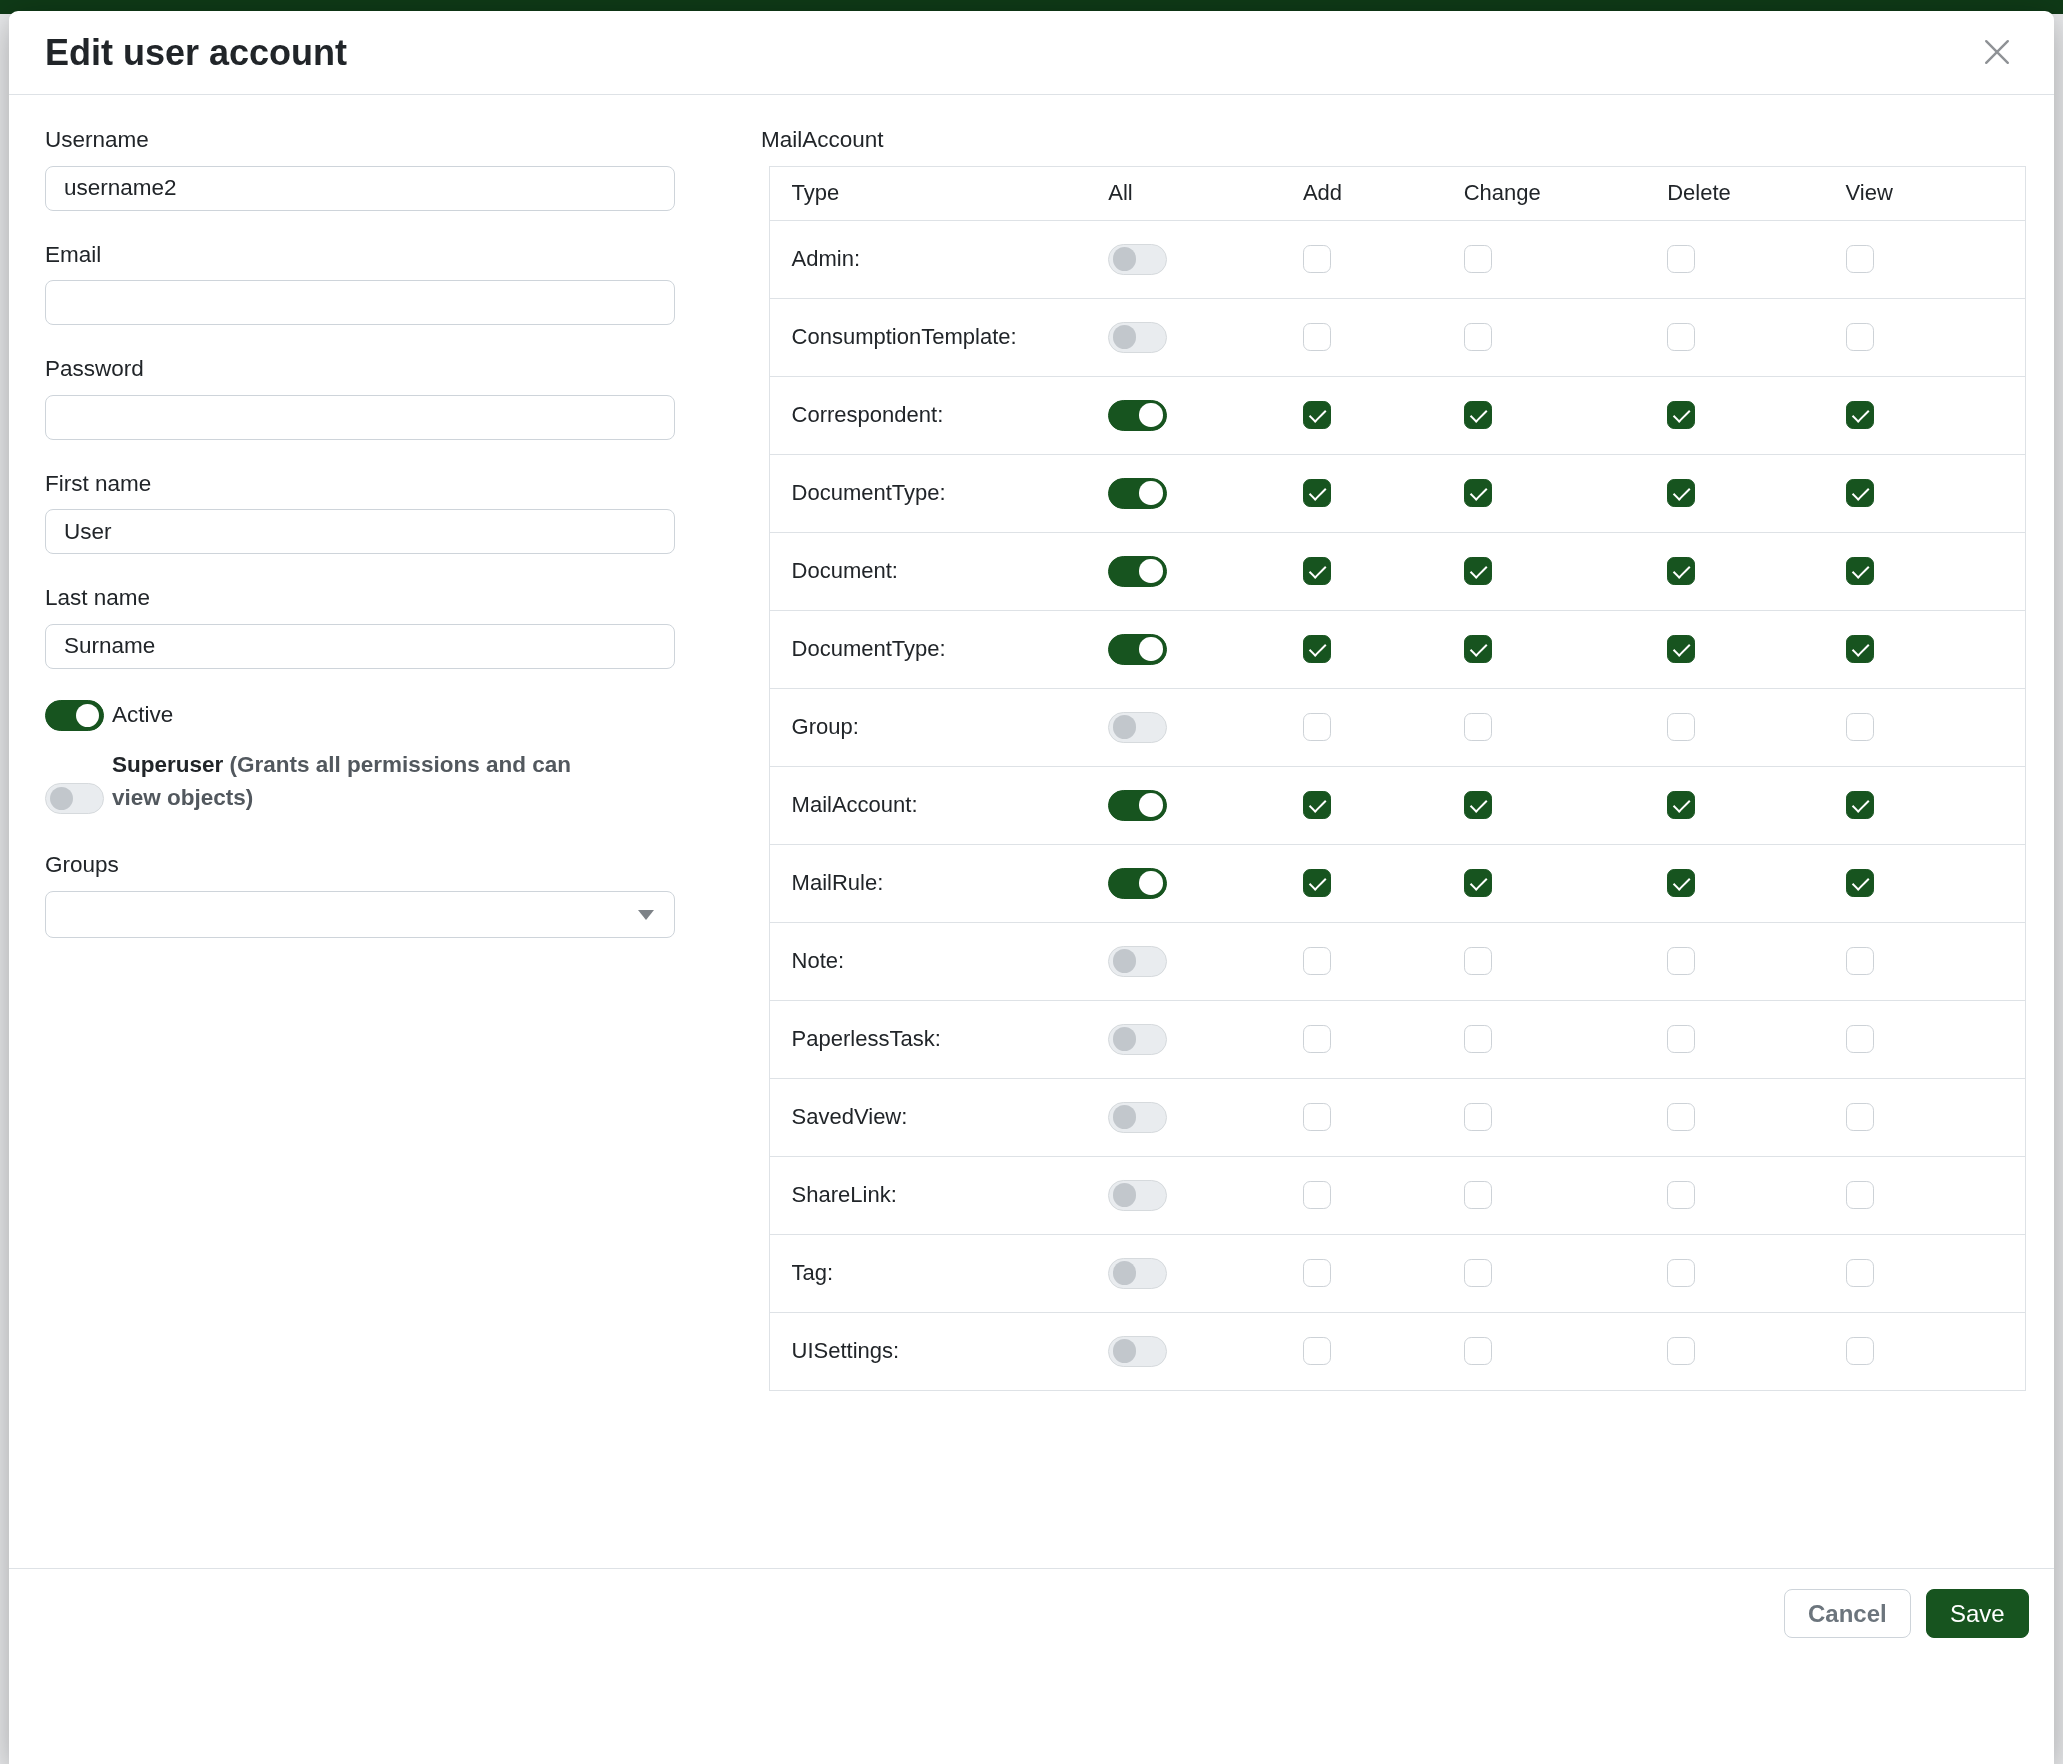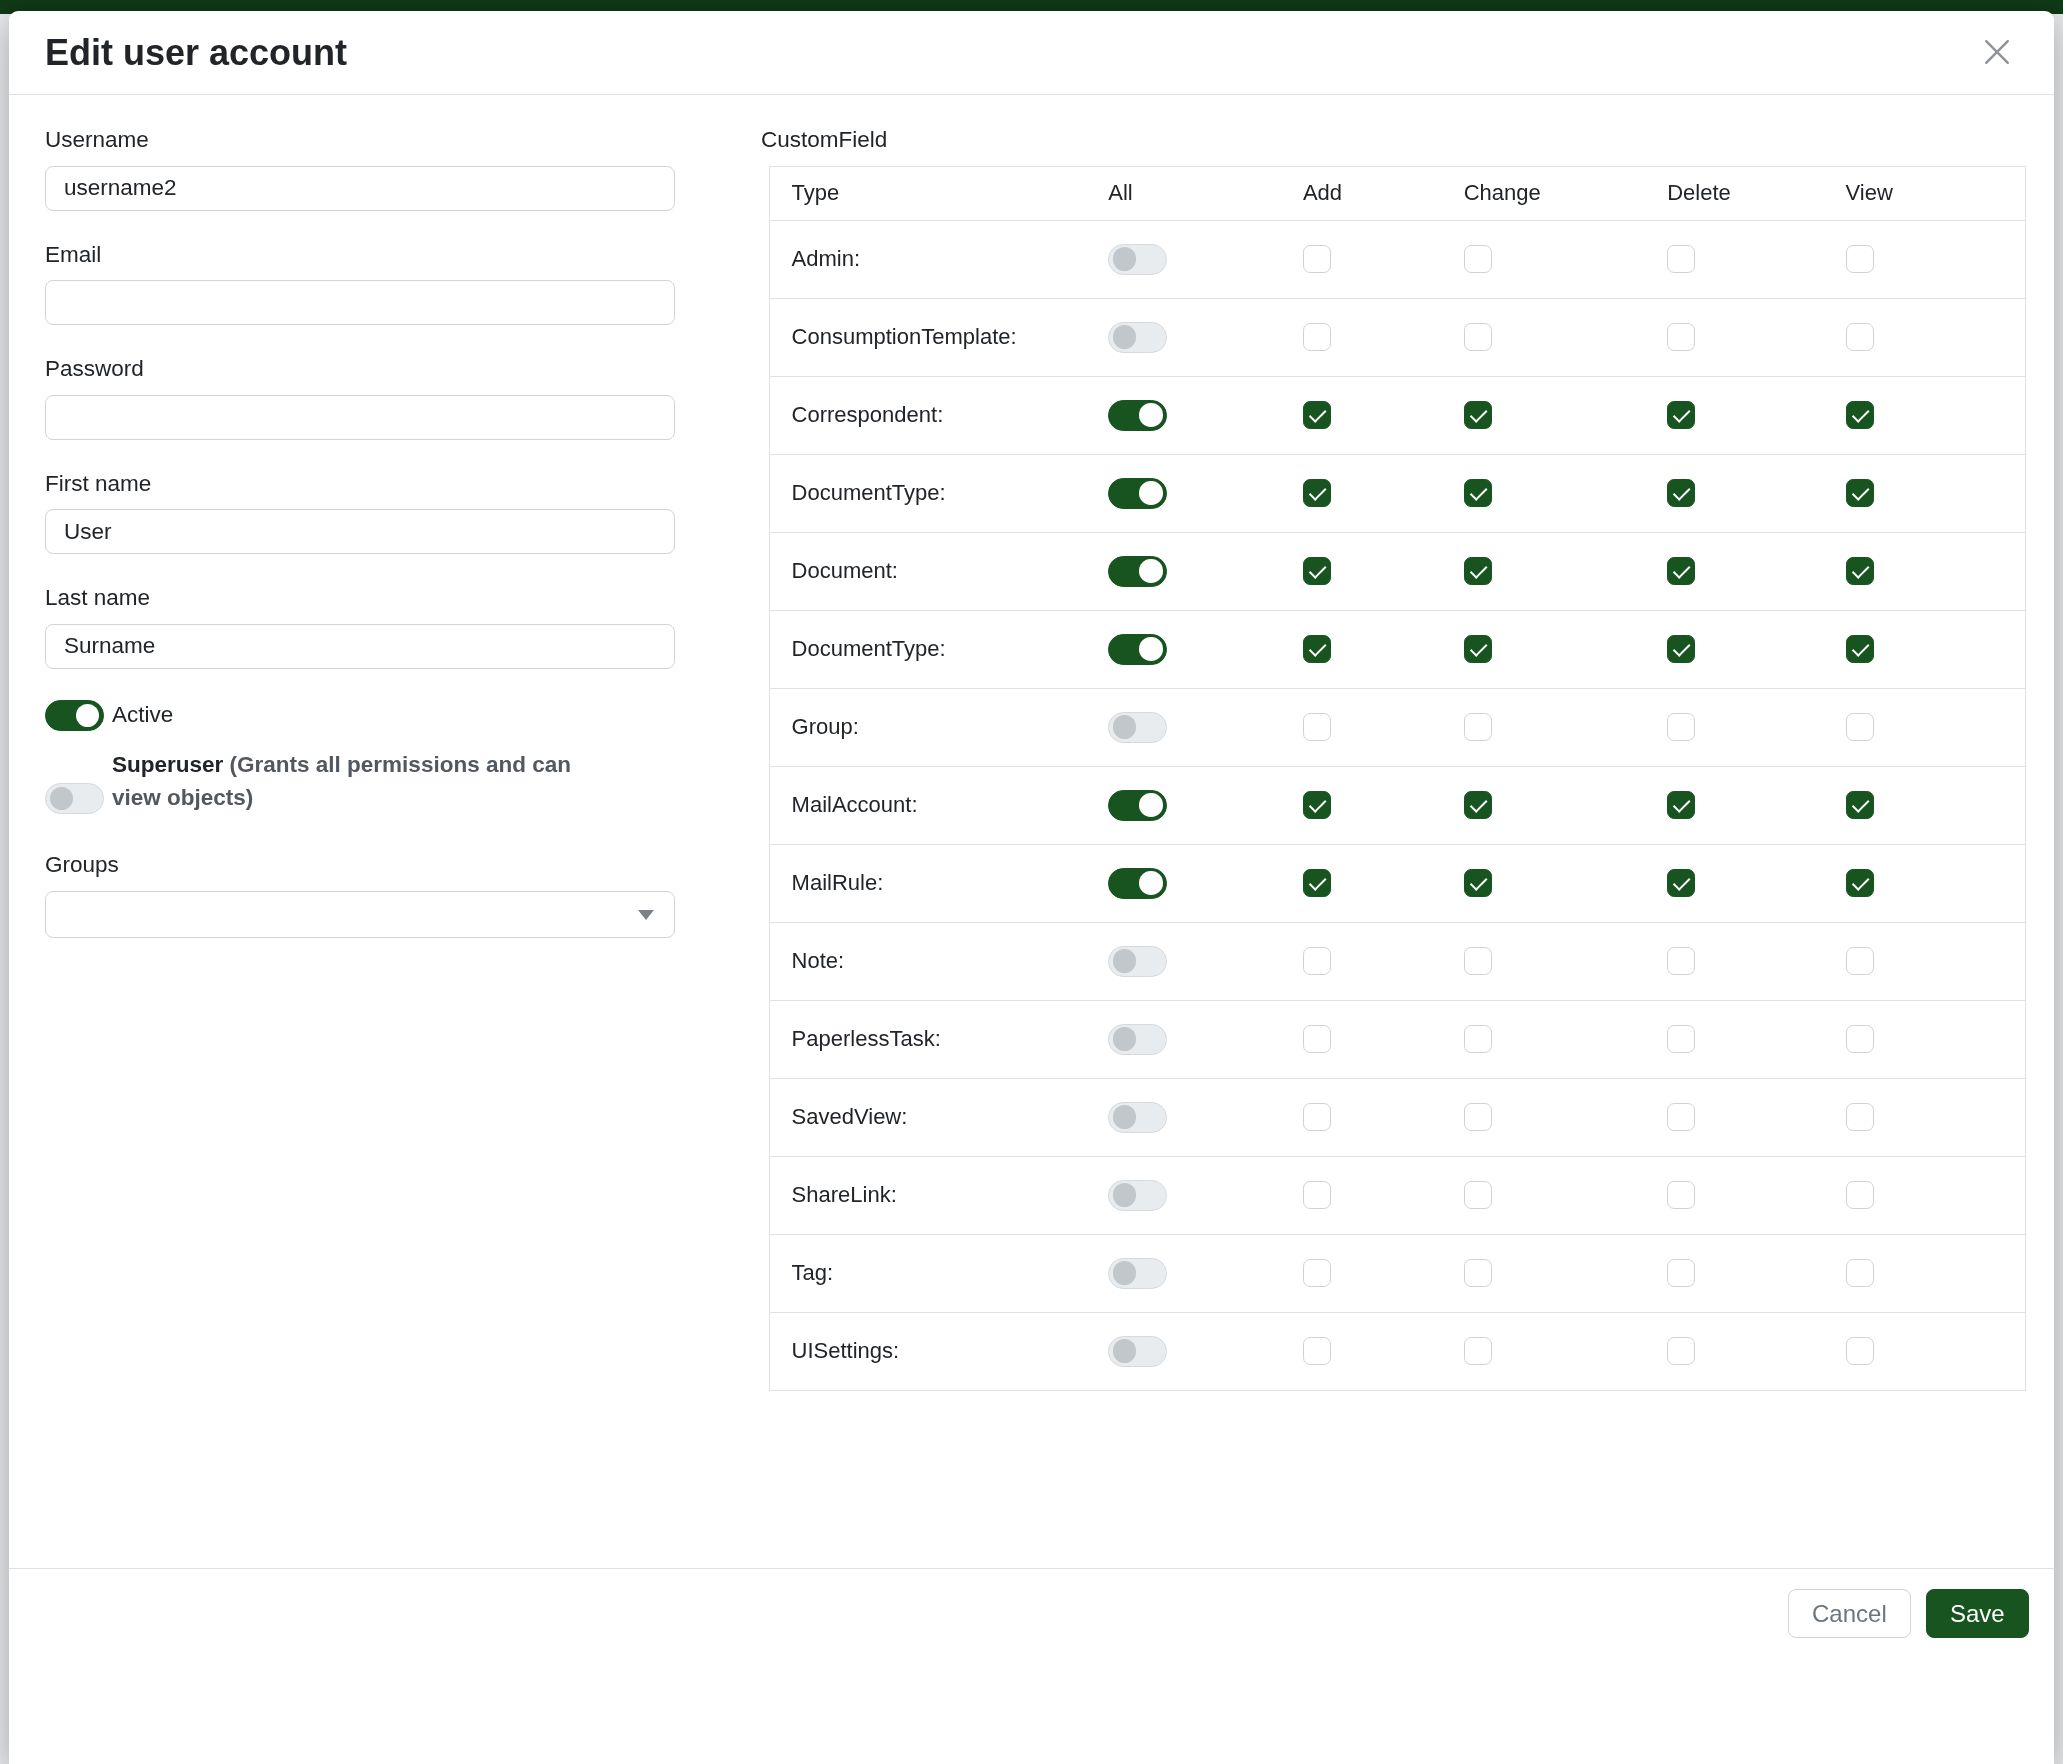--- a/index.html
+++ b/index.html
@@ -91,21 +91,21 @@
   .modal-footer {
     border-top: 0.9px solid #dee2e6;
     height: 196px; box-sizing: border-box;
     padding: 20px 25px;
     display: flex; justify-content: flex-end; align-items: flex-start; gap: 14.4px;
   }
   .btn {
     height: 49px; padding: 0 23.4px; border-radius: 8px;
     font-size: 24px; font-family: inherit; cursor: pointer;
   }
-  .btn-cancel { background: #fff; color: #6c757d; border: 0.9px solid #ced4da; }
+  .btn-cancel { background: #fff; color: #6c757d; border: 0.9px solid #ced4da; font-weight: bold; }
   .btn-save { background: #17541f; color: #fff; border: 0.9px solid #17541f; }
 </style>
 </head>
 <body>
 
 <div class="page">
   <div class="topbar"></div>
 
   <div class="modal">
 
@@ -165,21 +165,21 @@
           <label>Groups</label>
           <div class="select">
             <span class="select-value"></span>
             <span class="caret"></span>
           </div>
         </div>
 
       </div>
 
       <div class="right-col">
-        <div class="perm-title">CustomField</div>
+        <div class="perm-title">MailAccount</div>
         <table class="perm">
           <colgroup>
             <col style="width:26.4%">
             <col style="width:15.5%">
             <col style="width:12.8%">
             <col style="width:16.2%">
             <col style="width:14.2%">
             <col style="width:14.9%">
           </colgroup>
           <thead>

